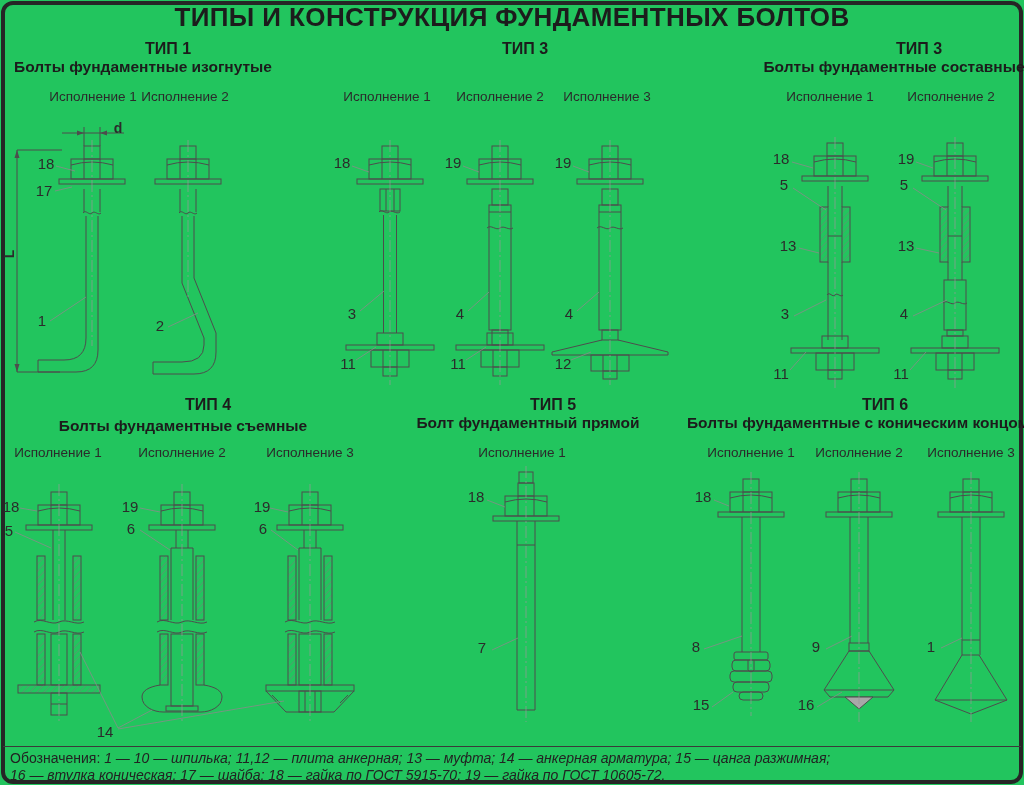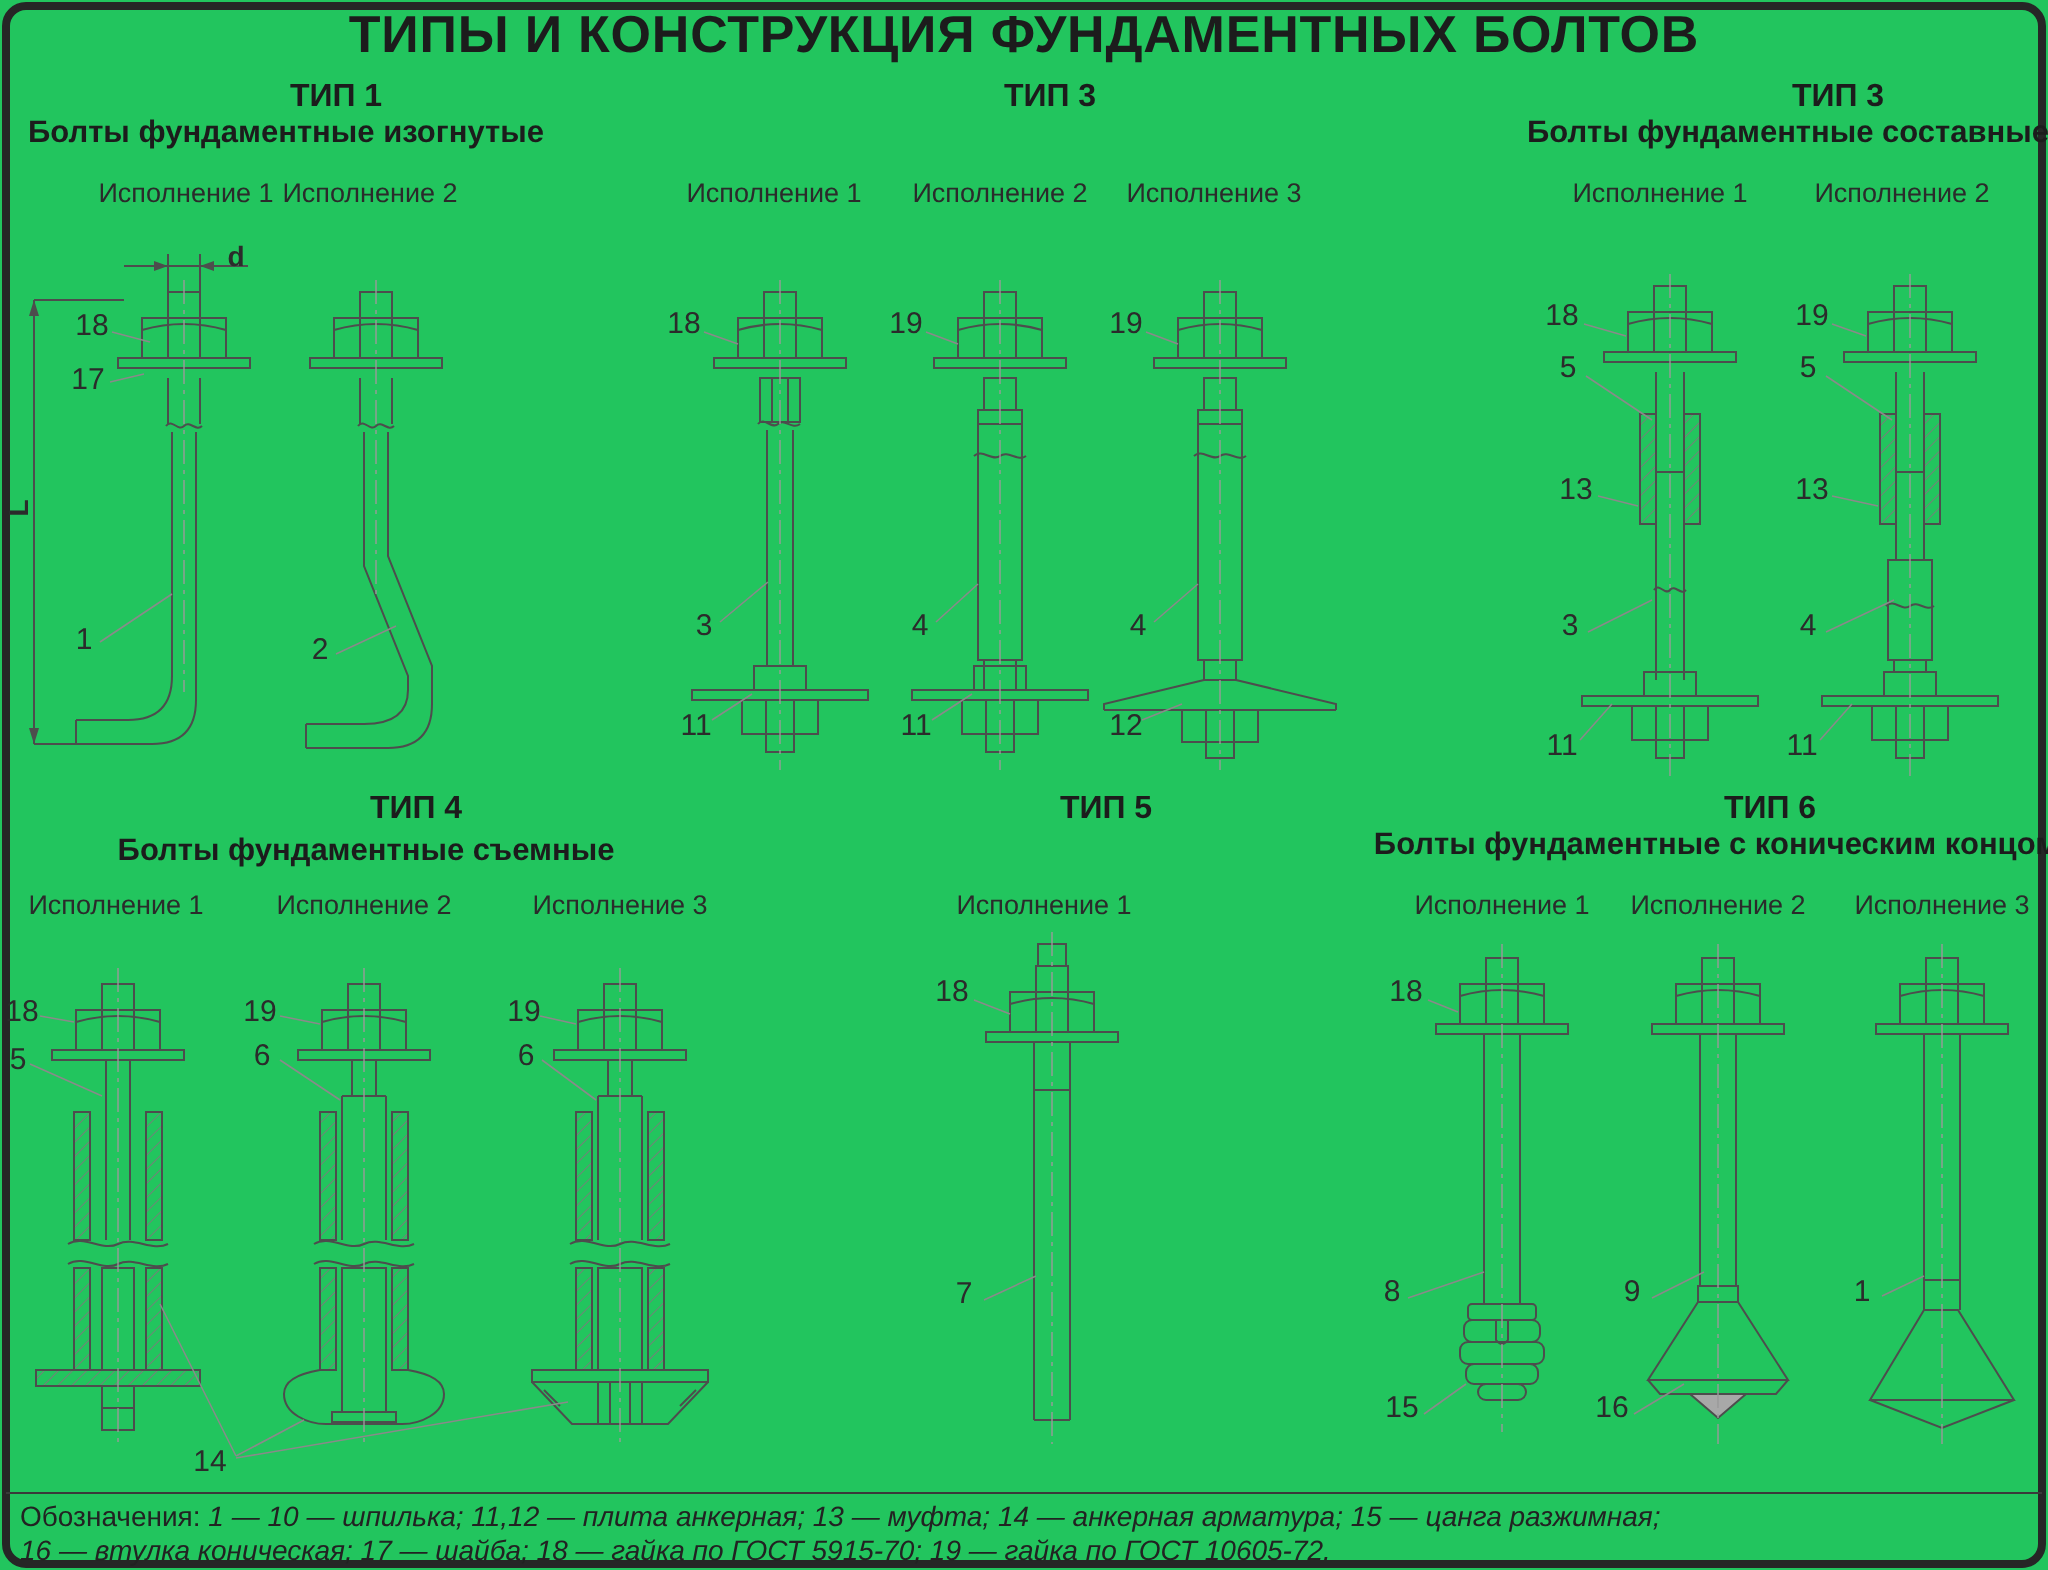--- a/index.html
+++ b/index.html
@@ -73,20 +73,21 @@
   <div class="exec" style="left:830px;top:89px">Исполнение 1</div>
   <div class="exec" style="left:951px;top:89px">Исполнение 2</div>
 
   <div class="tname" style="left:183px;top:396px">ТИП 4</div>
   <div class="tsub" style="left:183px;top:417px">Болты фундаментные съемные</div>
   <div class="exec" style="left:58px;top:445px">Исполнение 1</div>
   <div class="exec" style="left:182px;top:445px">Исполнение 2</div>
   <div class="exec" style="left:310px;top:445px">Исполнение 3</div>
 
   <div class="tname" style="left:528px;top:396px">ТИП 5</div>
+  <div class="tsub" style="left:528px;top:414px">Болт фундаментный прямой</div>
   <div class="exec" style="left:522px;top:445px">Исполнение 1</div>
 
   <div class="tname" style="left:860px;top:396px">ТИП 6</div>
   <div class="tsub" style="left:858px;top:414px">Болты фундаментные с коническим концом</div>
   <div class="exec" style="left:751px;top:445px">Исполнение 1</div>
   <div class="exec" style="left:859px;top:445px">Исполнение 2</div>
   <div class="exec" style="left:971px;top:445px">Исполнение 3</div>
 
   <svg class="fig" style="left:0;top:115px" width="330" height="280" viewBox="0 115 330 280">
     <g>

